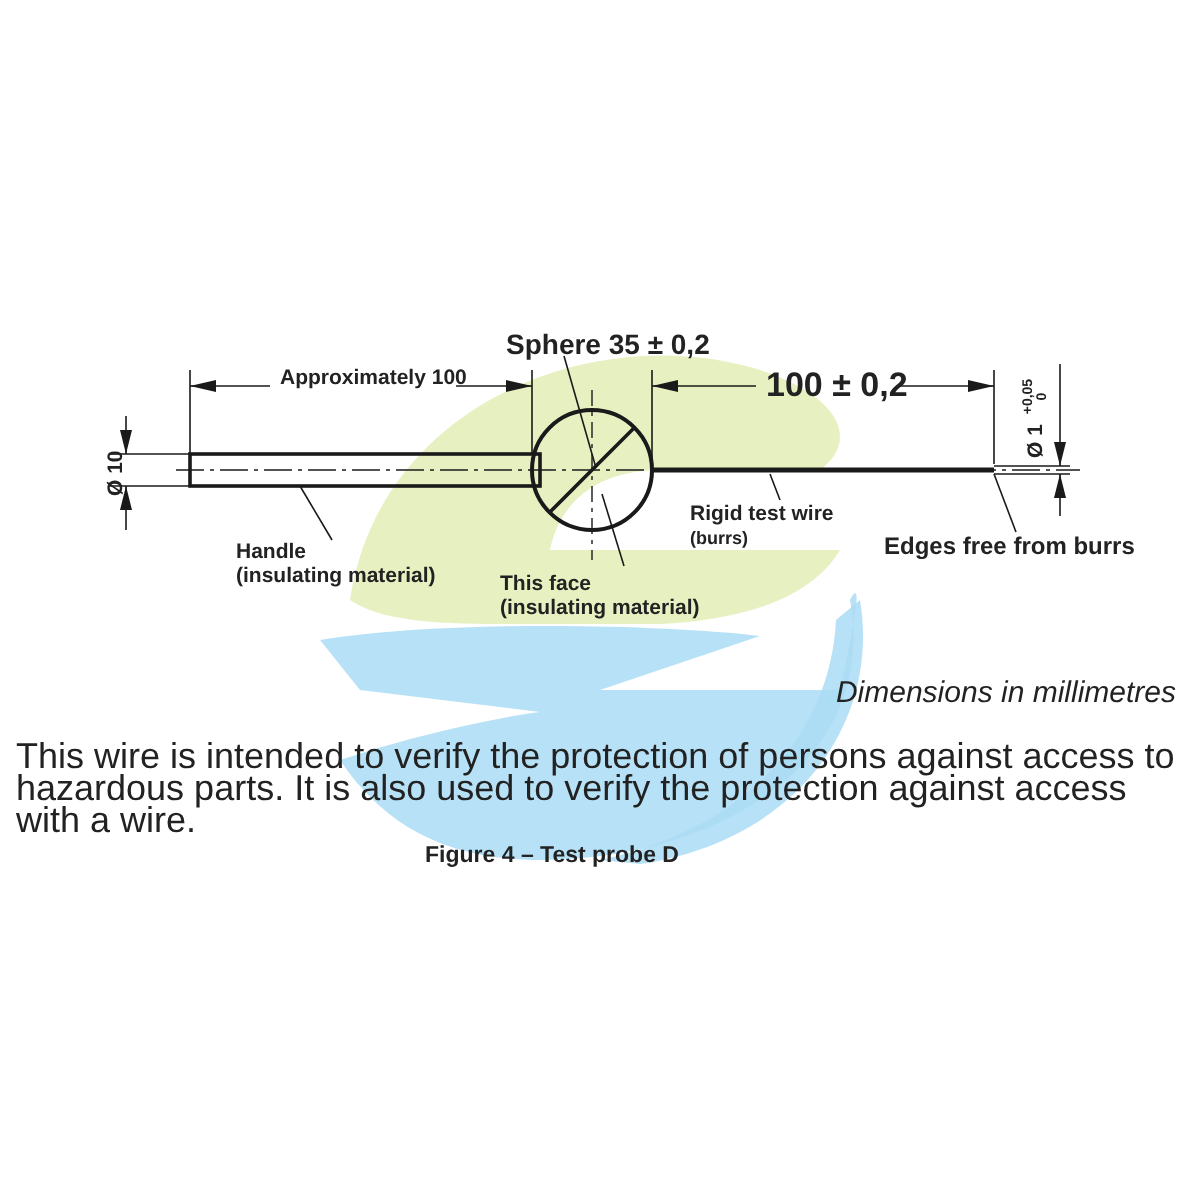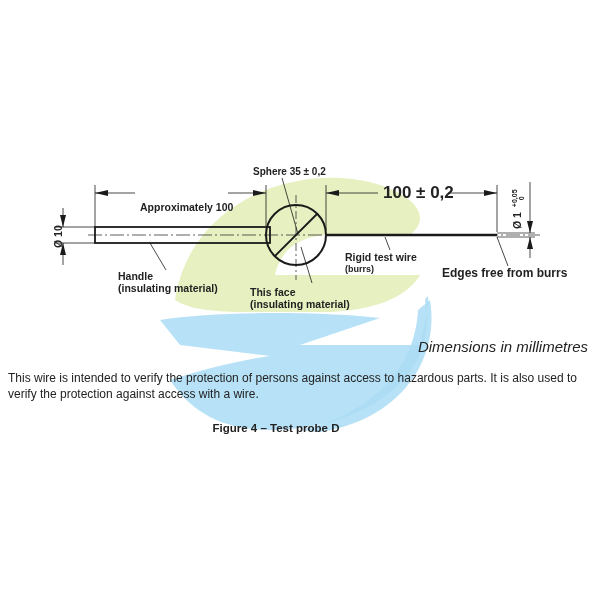--- a/index.html
+++ b/index.html
@@ -4,21 +4,21 @@
   <style>
     html, body { margin: 0; padding: 0; background: #ffffff; }
     body { width: 600px; height: 600px; position: relative; overflow: hidden;
            font-family: "Liberation Sans", sans-serif; color: #1a1a1a; }
     .watermark { position: absolute; left: 0; top: 0; width: 600px; height: 600px; z-index: 0; }
     .drawing { position: absolute; left: 0; top: 0; width: 600px; height: 600px; z-index: 1; }
     .lbl { position: absolute; font-family: "Liberation Sans", sans-serif; font-weight: bold;
            font-size: 10.5px; color: #222; white-space: nowrap; line-height: 12px; }
     .lbl.c { text-align: left; }
     .dims { position: absolute; right: 12px; top: 338px; font-size: 15px; font-style: italic; color: #222; z-index: 2; }
-    .para { position: absolute; left: 8px; top: 370px; width: 588px; font-size: 12px; line-height: 16px; color: #222; z-index: 2; }
+    .para { position: absolute; left: 8px; top: 370px; width: 588px; font-size: 18px; line-height: 16px; color: #222; z-index: 2; }
     .caption { position: absolute; left: 0; width: 552px; top: 422px; text-align: center; font-weight: bold; font-size: 11.5px; color: #222; z-index: 2; }
     .rot { transform: rotate(-90deg); transform-origin: left top; }
   </style>
 </head>
 <body>
 
 <svg class="watermark" viewBox="0 0 600 600">
   <path d="M175 300 C 190 200, 300 160, 380 185 C 420 198, 430 220, 410 235 L 330 235 C 300 235, 280 250, 275 275 L 420 275 C 405 300, 370 310, 330 312 L 250 312 C 215 312, 190 310, 175 300 Z" fill="#e3edb5" opacity="0.85"></path>
   <path d="M160 320 C 220 310, 330 312, 380 318 L 300 345 L 420 345 C 430 300, 430 290, 425 300 C 440 380, 360 430, 270 430 C 220 430, 190 410, 170 380 C 200 370, 240 360, 270 356 L 180 345 Z" fill="#aadcf4" opacity="0.85"></path>
   <path d="M430 300 C 440 360, 400 420, 320 432 L 300 430 C 370 415, 415 370, 418 310 Z" fill="#aadcf4" opacity="0.85"></path>
@@ -69,22 +69,22 @@
     <polygon points="266,193 253,190 253,196"></polygon>
     <polygon points="326,193 339,190 339,196"></polygon>
     <polygon points="497,193 484,190 484,196"></polygon>
     <polygon points="63,227 60,215 66,215"></polygon>
     <polygon points="63,243 60,255 66,255"></polygon>
     <polygon points="530,233 527,221 533,221"></polygon>
     <polygon points="530,237 527,249 533,249"></polygon>
   </g>
 </svg>
 
-<div class="lbl" style="left:140px; top:201px; z-index:2;">Approximately 100</div>
-<div class="lbl" style="left:253px; top:166px; font-size:10px; z-index:2;">Sphere 35 ± 0,2</div>
+<div class="lbl" style="left:140px; top:183px; z-index:2;">Approximately 100</div>
+<div class="lbl" style="left:253px; top:166px; font-size:14px; z-index:2;">Sphere 35 ± 0,2</div>
 <div class="lbl" style="left:383px; top:187px; font-size:17px; z-index:2;">100 ± 0,2</div>
 
 <div class="lbl rot" style="left:52px; top:248px; z-index:2;">Ø 10</div>
 
 <div class="lbl rot" style="left:511px; top:229px; z-index:2;">
   <span>Ø 1</span>
   <span style="display:inline-block; vertical-align:middle; font-size:7px; line-height:7px; margin-left:2px;">
     <span style="display:block;">+0,05</span>
     <span style="display:block; text-align:center;">0</span>
   </span>

